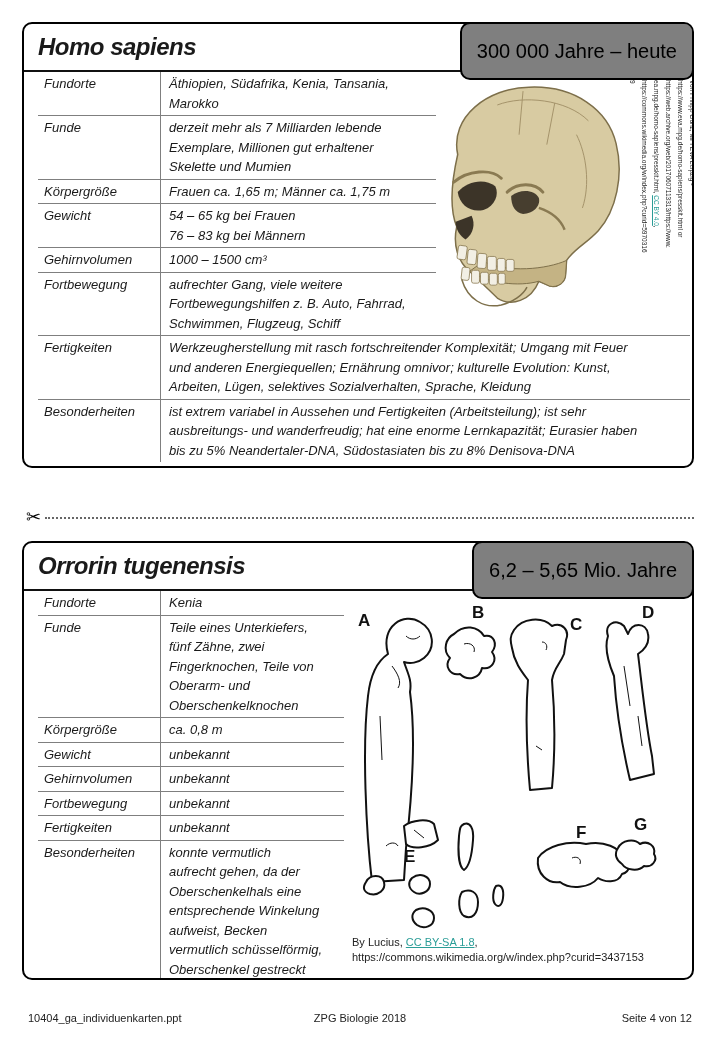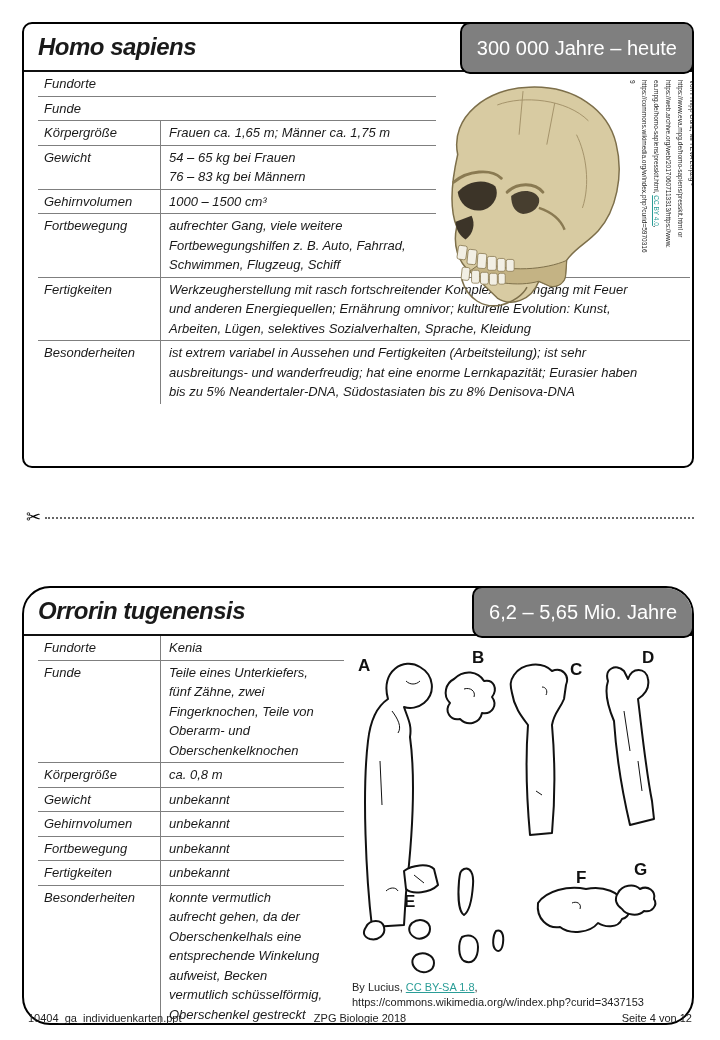--- a/index.html
+++ b/index.html
@@ -1,24 +1,24 @@
 <!DOCTYPE html>
 <html><head>
 <meta charset="utf-8">
 <style>
   html,body{margin:0;padding:0;background:#fff;}
   body{width:720px;height:1040px;position:relative;font-family:"Liberation Sans",sans-serif;color:#1a1a1a;overflow:hidden;}
 
   .card{position:absolute;left:22px;width:672px;border:2px solid #000;border-radius:10px;background:#fff;box-sizing:border-box;overflow:hidden;}
   #card1{top:22px;height:446px;}
-  #card2{top:586px;height:439px;border-radius:28px;}
+  #card2{top:541px;height:439px;}
 
   .card-header{position:relative;height:46px;border-bottom:2px solid #111;}
   .card-title{position:absolute;left:14px;top:50%;transform:translateY(-50%);font-size:24px;font-weight:bold;font-style:italic;letter-spacing:-0.5px;white-space:nowrap;}
-  .badge{position:absolute;top:-2px;right:-2px;height:52px;box-sizing:border-box;border:2px solid #000;border-radius:10px;background:#7f7f7f;color:#ffffff;font-size:20px;display:flex;align-items:center;padding:16px 15px;white-space:nowrap;}
+  .badge{position:absolute;top:-2px;right:-2px;height:58px;box-sizing:border-box;border:2px solid #000;border-radius:10px;background:#7f7f7f;color:#000000;font-size:20px;display:flex;align-items:center;padding:16px 15px;white-space:nowrap;}
 
   .tbl{margin-left:14px;}
   .row{display:grid;grid-template-columns:122px 1fr;font-style:italic;}
   .row.bt{border-top:1.5px solid #7f7f7f;}
   .cell{padding:2px 8px;font-size:13px;line-height:19.5px;white-space:pre-line;}
   .cell.label{padding-left:6px;white-space:nowrap;}
   .cell.value{border-left:1.5px solid #7f7f7f;}
   .tblA{width:398px;}
   .tblB{width:652px;}
   .tblC{width:306px;}
@@ -46,23 +46,28 @@
 
 <div class="card" id="card1">
   <div class="card-header">
     <div class="card-title">Homo sapiens</div>
     <div class="badge">300 000 Jahre – heute</div>
   </div>
 
   <div class="tbl tblA">
     <div class="row">
       <div class="cell label">Fundorte</div>
+      <div class="cell value">Äthiopien, Südafrika, Kenia, Tansania,
+Marokko</div>
     </div>
     <div class="row bt">
       <div class="cell label">Funde</div>
+      <div class="cell value">derzeit mehr als 7 Milliarden lebende
+Exemplare, Millionen gut erhaltener
+Skelette und Mumien</div>
     </div>
     <div class="row bt">
       <div class="cell label">Körpergröße</div>
       <div class="cell value">Frauen ca. 1,65 m; Männer ca. 1,75 m</div>
     </div>
     <div class="row bt">
       <div class="cell label">Gewicht</div>
       <div class="cell value">54 – 65 kg bei Frauen
 76 – 83 kg bei Männern</div>
     </div>

